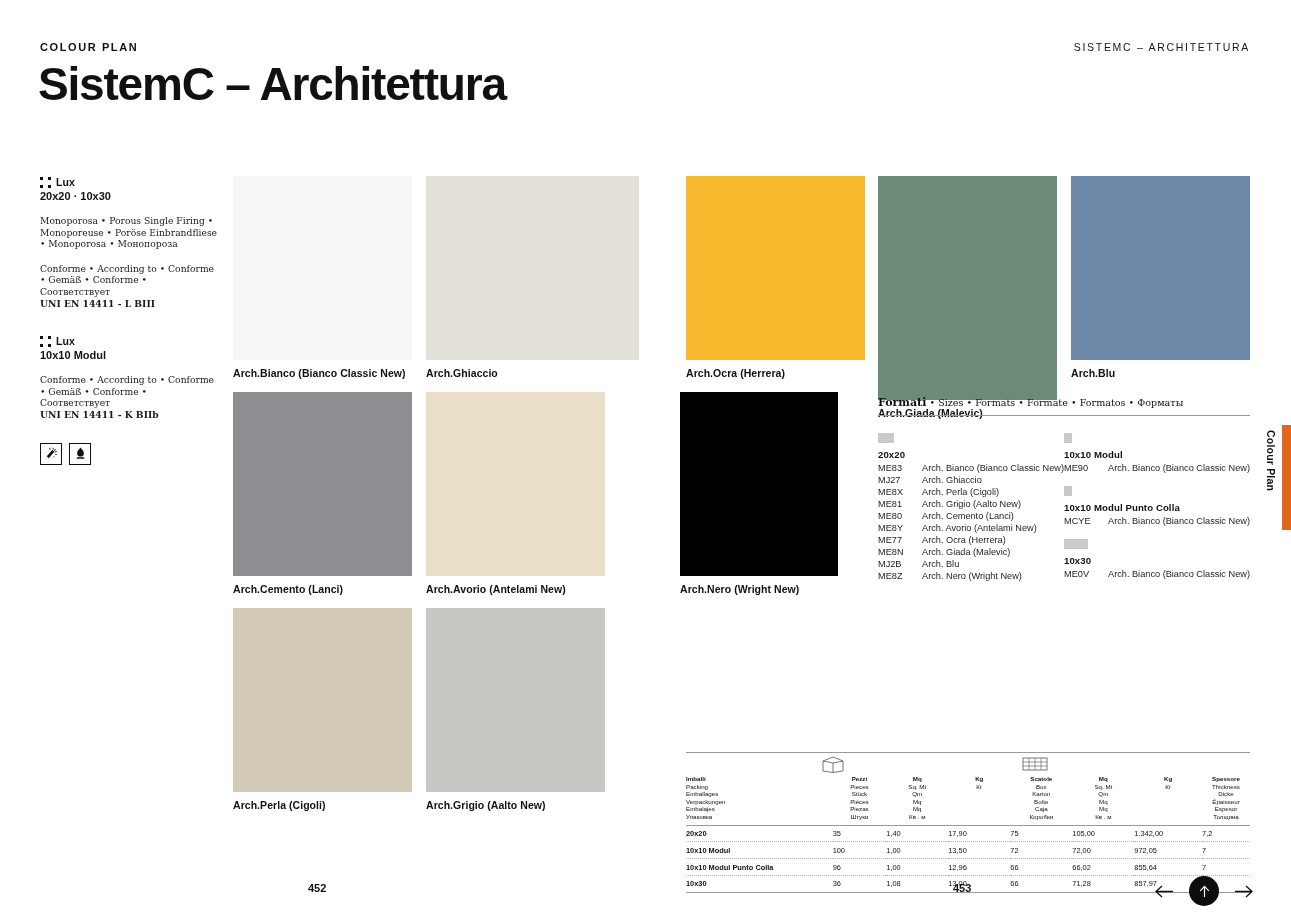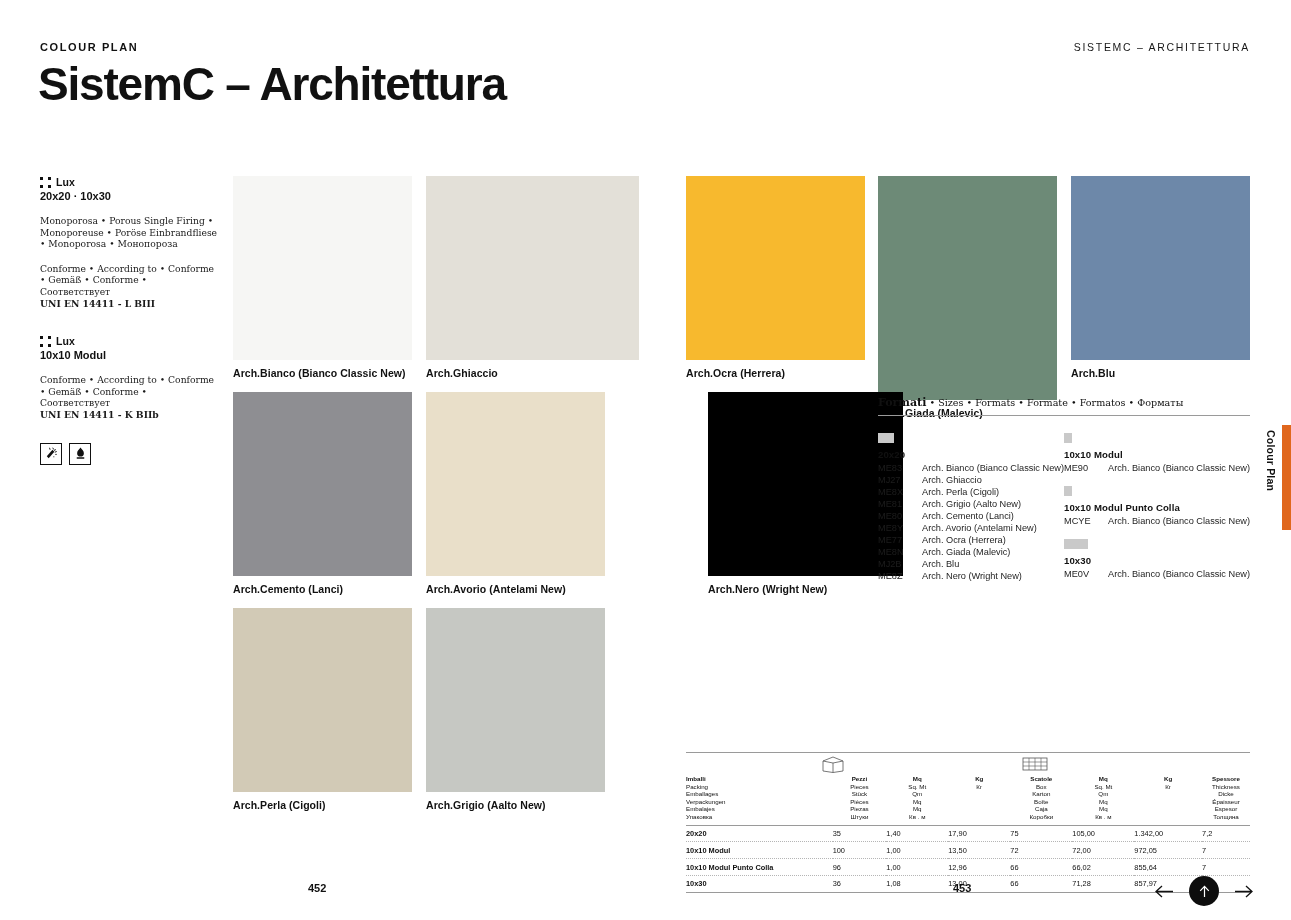--- a/index.html
+++ b/index.html
@@ -214,21 +214,21 @@
         <div class="cap">Arch.Blu</div>
       </div>
       <div class="swatch" style="left: 233px; top: 392px; width: 179px; height: 184px;">
         <div class="chip" style="background: rgb(142, 142, 146);"></div>
         <div class="cap">Arch.Cemento (Lanci)</div>
       </div>
       <div class="swatch" style="left: 426px; top: 392px; width: 179px; height: 184px;">
         <div class="chip" style="background: rgb(233, 223, 201);"></div>
         <div class="cap">Arch.Avorio (Antelami New)</div>
       </div>
-      <div class="swatch" style="left: 708px; top: 392px; width: 195px; height: 184px; text-align: right;">
+      <div class="swatch" style="left: 680px; top: 392px; width: 158px; height: 184px; text-align: right;">
         <div class="chip" style="background: rgb(0, 0, 0);"></div>
         <div class="cap">Arch.Nero (Wright New)</div>
       </div>
       <div class="swatch" style="left: 233px; top: 608px; width: 179px; height: 184px;">
         <div class="chip" style="background: rgb(210, 202, 182);"></div>
         <div class="cap">Arch.Perla (Cigoli)</div>
       </div>
       <div class="swatch" style="left: 426px; top: 608px; width: 179px; height: 184px;">
         <div class="chip" style="background: rgb(198, 200, 195);"></div>
         <div class="cap">Arch.Grigio (Aalto New)</div>

